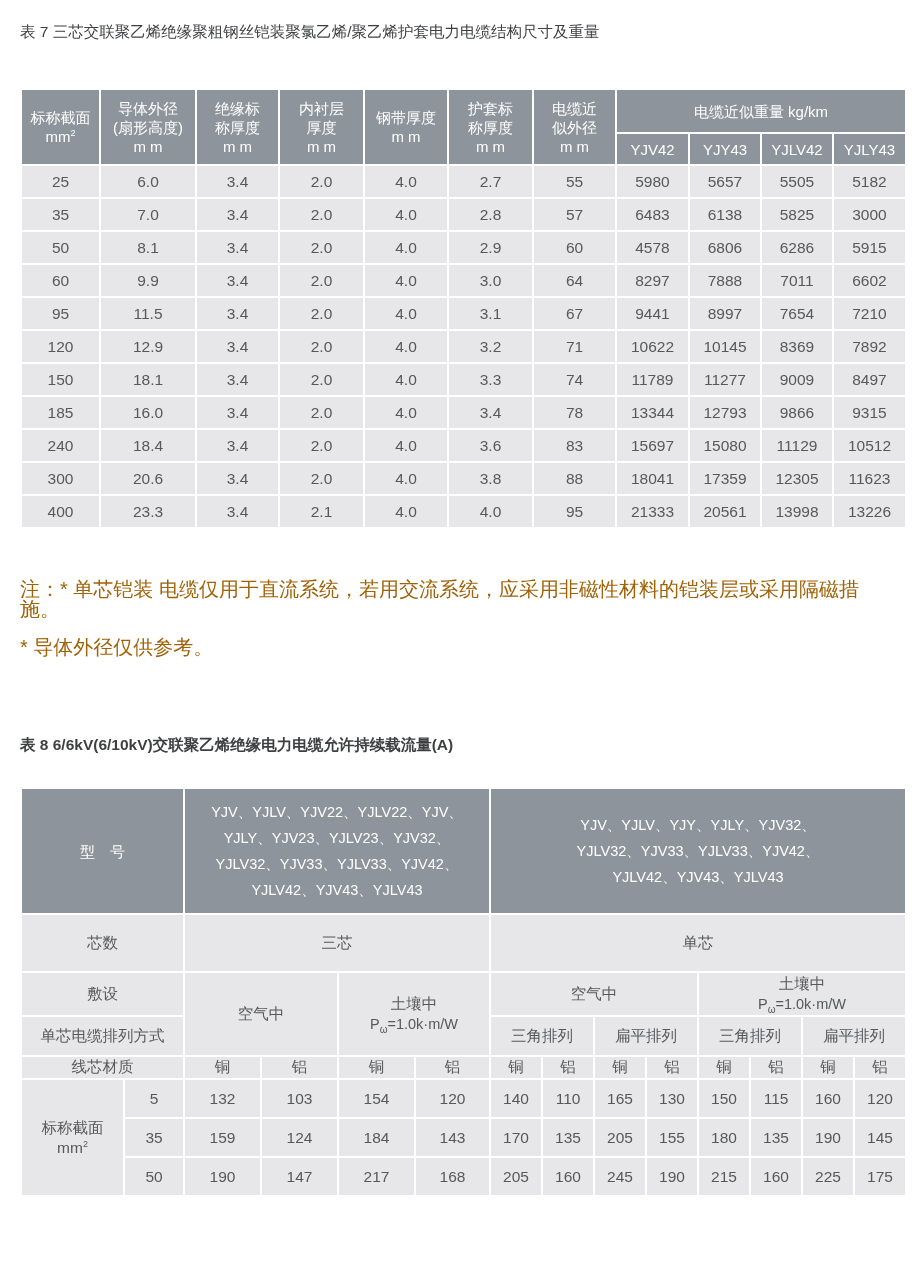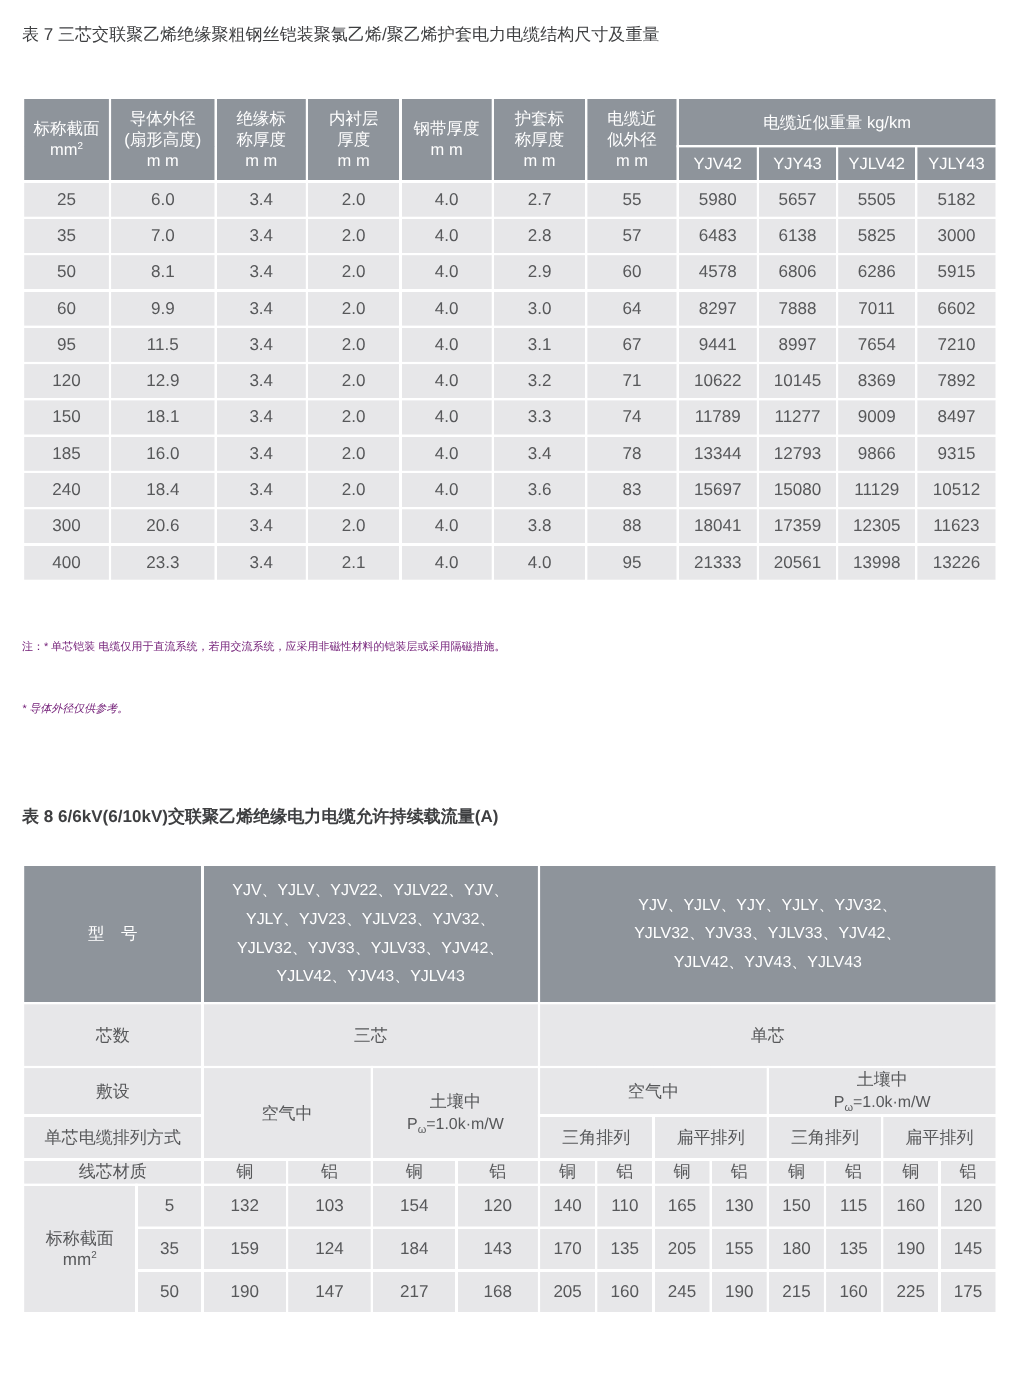--- a/index.html
+++ b/index.html
@@ -22,22 +22,22 @@
   .hd{background:#8e949b;color:#ffffff;font-weight:400;font-size:15px;line-height:19px;}
   .bd{background:#e7e7e9;color:#57585a;font-weight:400;font-size:15.5px;}
   .pre{white-space:pre-line;}
   sup{font-size:9px;vertical-align:super;line-height:0;}
   sub{font-size:10px;vertical-align:sub;line-height:0;}
   .tbl7{width:885px;margin-top:46px;}
   .tbl7 thead tr.tier1 th{height:42px;}
   .tbl7 thead tr.tier2 th{height:30px;}
   .tbl7 tbody tr{height:33px;}
   .notes{margin-top:50px;}
-  .note{margin:0;font-size:10px;color:#701a75;line-height:20px;}
-  .note + .note{margin-top:36px;font-style:italic;}
+  .note{margin:0;font-size:20px;color:#a16207;line-height:20px;}
+  .note + .note{margin-top:18px;}
   .tbl8{width:885px;margin-top:32px;}
   .tbl8 .models{font-size:14.5px;line-height:26px;}
   .tbl8 tr.r-model{height:126px;}
   .tbl8 tr.r-cores{height:58px;}
   .tbl8 tr.r-laying{height:44px;}
   .tbl8 tr.r-arrange{height:40px;}
   .tbl8 tr.r-material{height:22px;}
   .tbl8 tr.r-data{height:39px;}
   .pformula{font-size:14.5px;}
   .soil-two-line{line-height:20px;text-align:center;}

